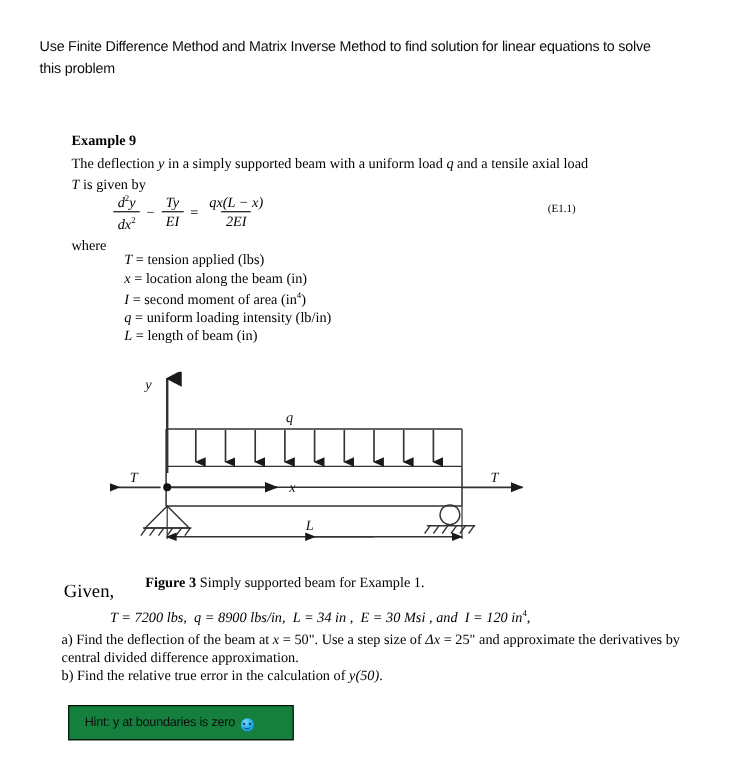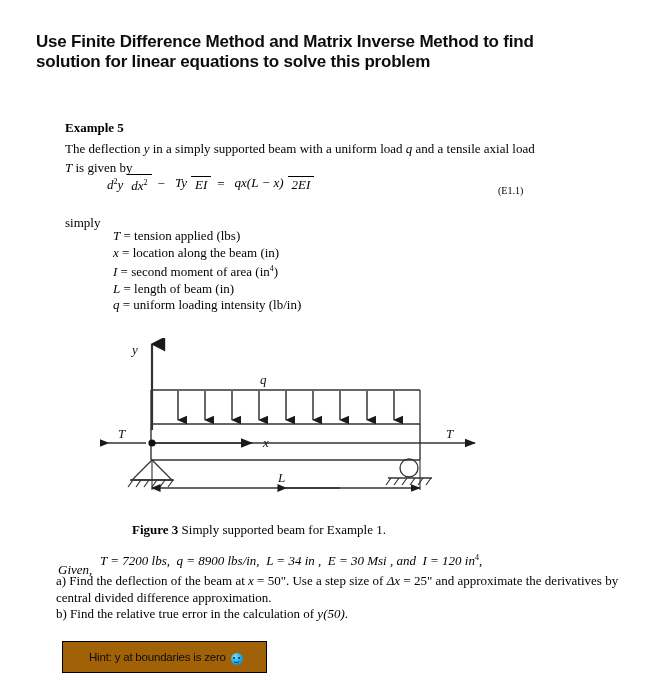--- a/index.html
+++ b/index.html
@@ -16,22 +16,22 @@
     overflow: hidden;
   }
 
   
   .prompt-heading {
     position: absolute;
     left: 36px;
     top: 32px;
     width: 560px;
     font-family: "Liberation Sans", sans-serif;
-    font-weight: bold;
-    font-size: 17px;
+    font-weight: normal;
+    font-size: 13px;
     line-height: 20px;
     letter-spacing: -0.2px;
     color: #0d0d0d;
   }
 
   
   .example-title {
     position: absolute;
     left: 65px;
     top: 120px;
@@ -59,21 +59,21 @@
     height: 40px;
   }
   .eqn {
     display: inline-flex;
     align-items: center;
     font-size: 13px;
     font-style: italic;
   }
   .frac {
     display: inline-flex;
-    flex-direction: row;
+    flex-direction: column;
     align-items: center;
     vertical-align: middle;
     margin: 0 3px;
   }
   .frac .num {
     padding: 0 4px 1px 4px;
     line-height: 14px;
     white-space: nowrap;
   }
   .frac .den {
@@ -124,23 +124,22 @@
     top: 522px;
     font-size: 13px;
     text-align: right;
   }
   .fig-caption b { font-weight: bold; }
 
   
   .given-label {
     position: absolute;
     left: 58px;
-    top: 562px;
-    font-size: 13px;
-    font-style: italic;
+    top: 528px;
+    font-size: 17px;
   }
   .given-values {
     position: absolute;
     left: 100px;
     top: 553px;
     font-size: 13px;
     white-space: nowrap;
   }
   .given-values i { font-style: italic; }
 
@@ -155,24 +154,24 @@
   .questions i { font-style: italic; }
 
   
   .hint-box {
     position: absolute;
     left: 62px;
     top: 641px;
     width: 205px;
     height: 32px;
     border: 1.5px solid #000000;
-    background: #a16207;
+    background: #15803d;
     display: flex;
     align-items: center;
-    padding-left: 26px;
+    padding-left: 14px;
     box-sizing: border-box;
   }
   .hint-text {
     font-family: "Liberation Sans", sans-serif;
     font-size: 11.5px;
     letter-spacing: -0.2px;
     color: #0d0d0d;
   }
   .emoji {
     display: inline-block;
@@ -200,21 +199,21 @@
     width: 5.5px; height: 2.4px;
     border-bottom: 1.1px solid #0a3a55;
     border-radius: 0 0 6px 6px;
   }
 </style>
 </head>
 <body>
 
 <div class="prompt-heading">Use Finite Difference Method and Matrix Inverse Method to find solution for linear equations to solve this problem</div>
 
-<div class="example-title">Example 5</div>
+<div class="example-title">Example 9</div>
 
 <div class="intro">
   <span>The deflection </span><i>y</i><span> in a simply supported beam with a uniform load </span><i>q</i><span> and a tensile axial load</span><br>
   <i>T</i><span> is given by</span>
 </div>
 
 <div class="equation-row">
   <span class="eqn">
     <span class="frac">
       <span class="num"><i>d</i><sup class="exp">2</sup><i>y</i></span>
@@ -227,27 +226,27 @@
     </span>
     <span class="op">=</span>
     <span class="frac">
       <span class="num">qx(L − x)</span>
       <span class="den">2EI</span>
     </span>
   </span>
 </div>
 <div class="eqn-label">(E1.1)</div>
 
-<div class="where-label">simply</div>
+<div class="where-label">where</div>
 <div class="defs">
   <div><i>T</i> <span>=</span> <span>tension applied (lbs)</span></div>
   <div><i>x</i> <span>=</span> <span>location along the beam (in)</span></div>
   <div><i>I</i> <span>=</span> <span>second moment of area (in</span><sup class="exp">4</sup><span>)</span></div>
+  <div><i>q</i> <span>=</span> <span>uniform loading intensity (lb/in)</span></div>
   <div><i>L</i> <span>=</span> <span>length of beam (in)</span></div>
-  <div><i>q</i> <span>=</span> <span>uniform loading intensity (lb/in)</span></div>
 </div>
 
 <div class="figure">
   <svg width="420" height="155" viewBox="0 0 420 155" xmlns="http://www.w3.org/2000/svg">
     <defs>
       <marker id="arrHeadDown" markerWidth="7" markerHeight="7" refX="3.5" refY="6" orient="auto">
         <path d="M0.6,0 L6.4,0 L3.5,6.6 Z" fill="#1a1a1a"></path>
       </marker>
       <marker id="arrHeadUp" markerWidth="8" markerHeight="8" refX="4" refY="1" orient="auto">
         <path d="M0.6,7 L7.4,7 L4,0.4 Z" fill="#1a1a1a"></path>

